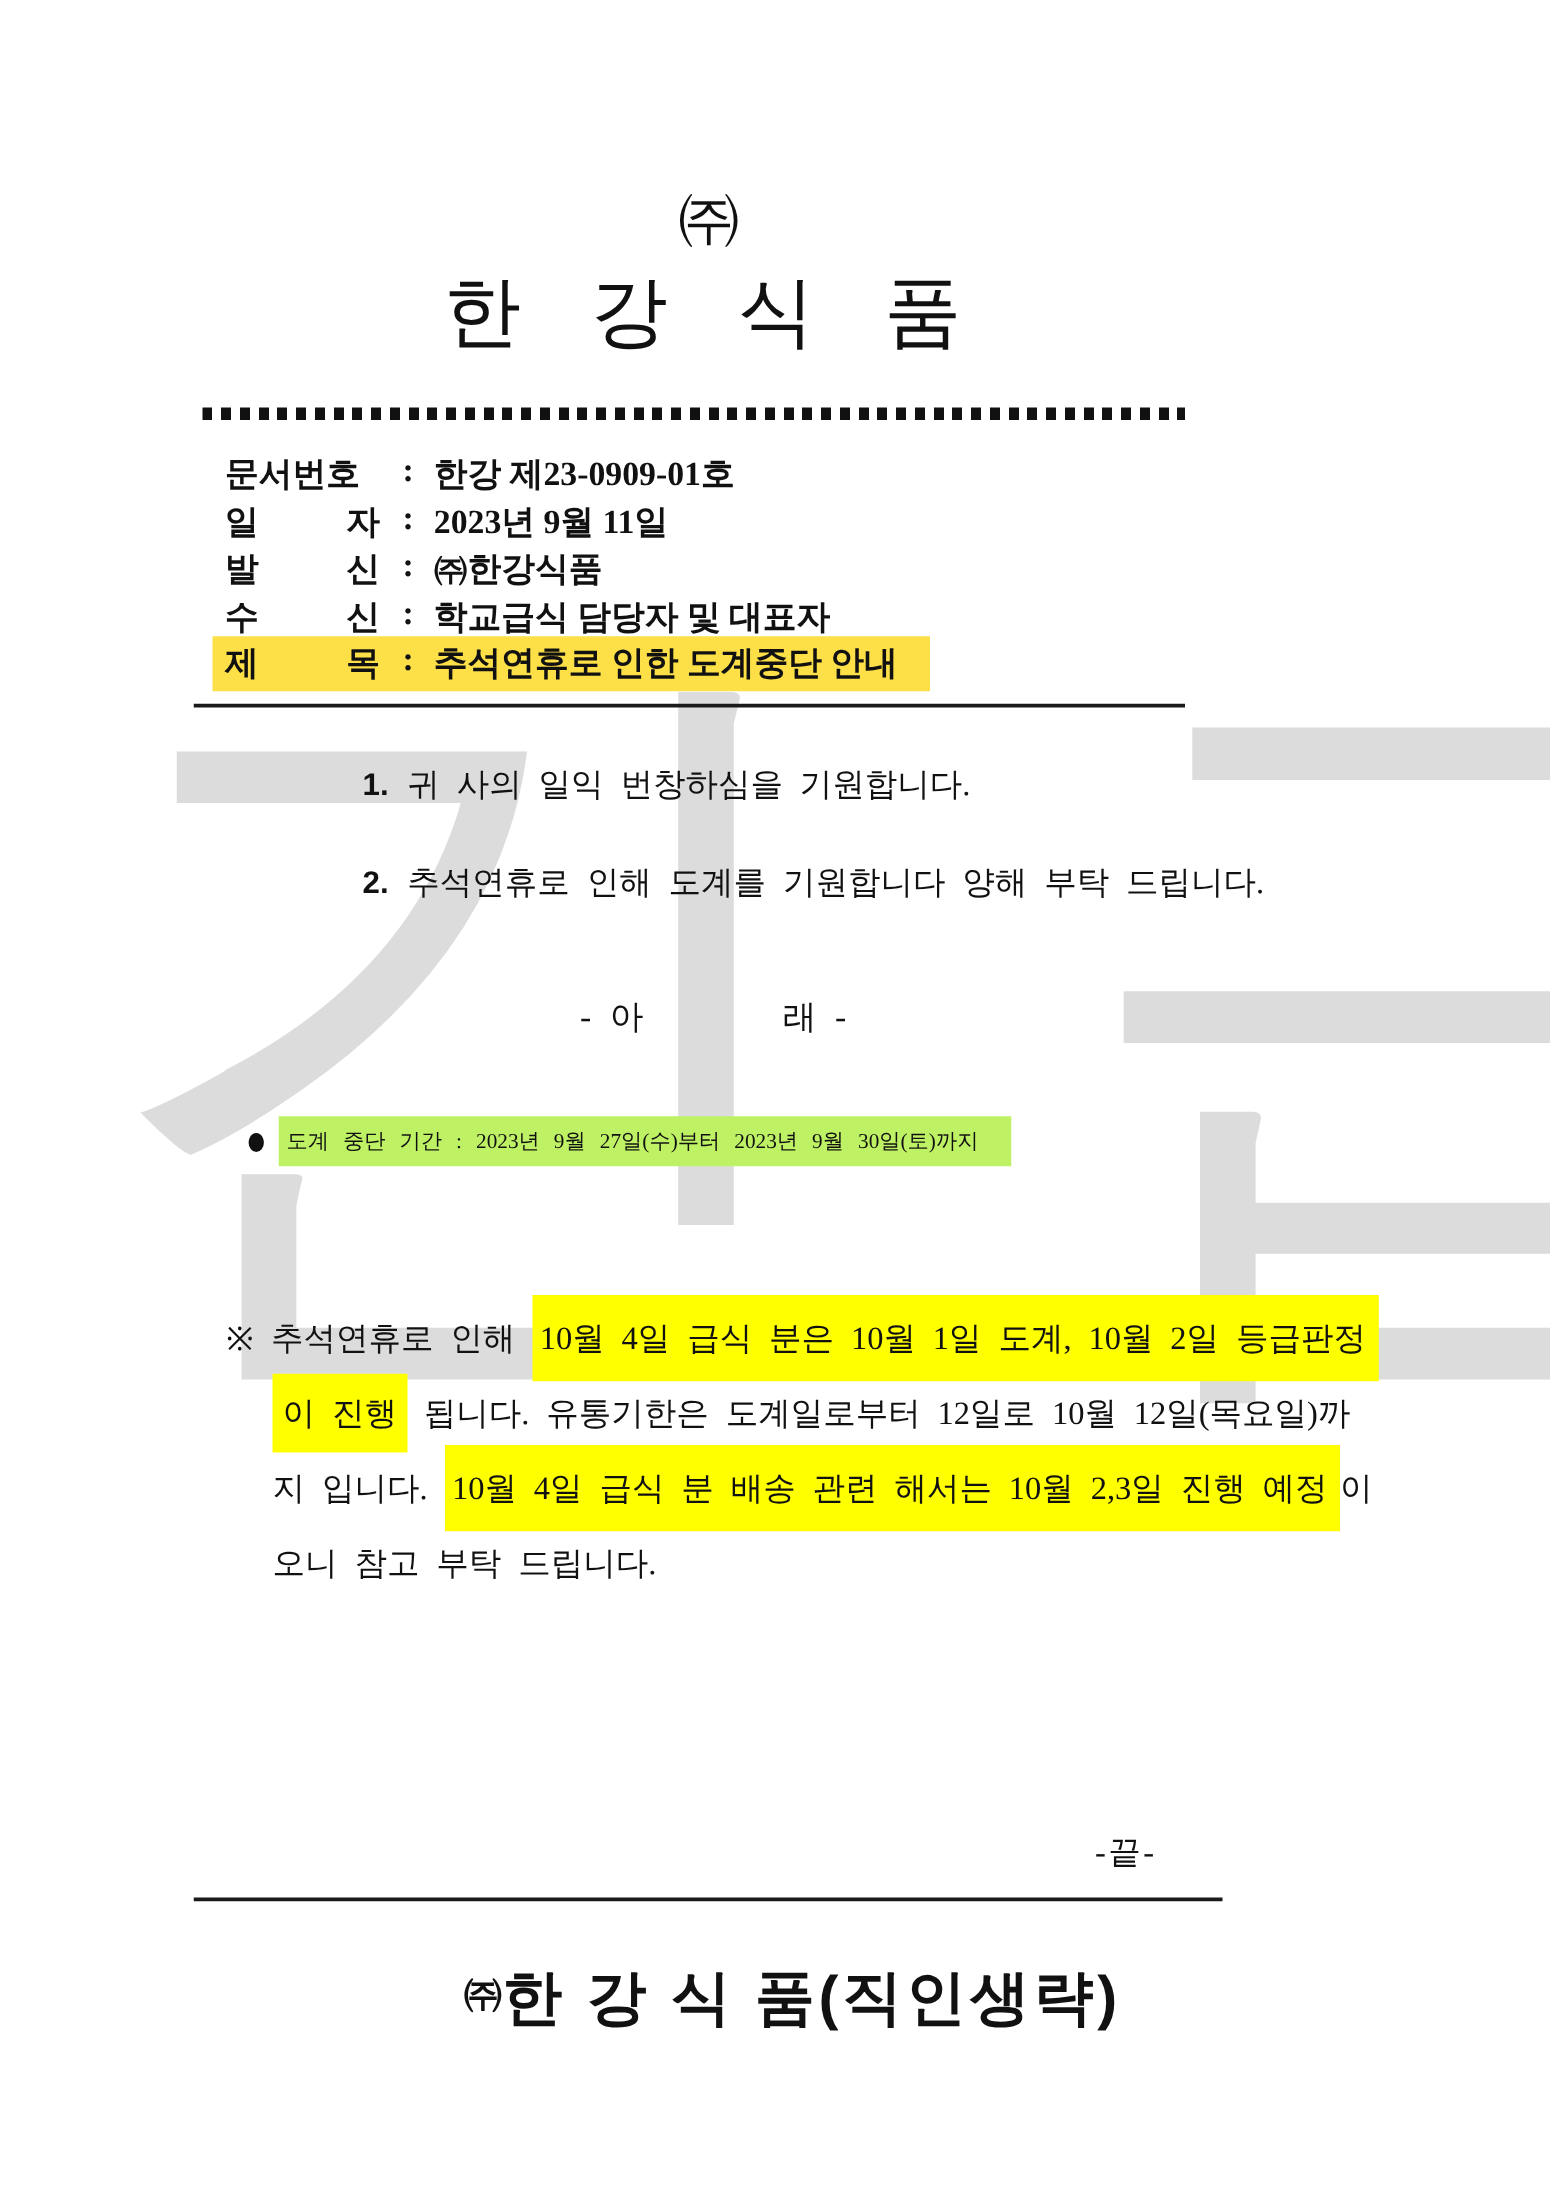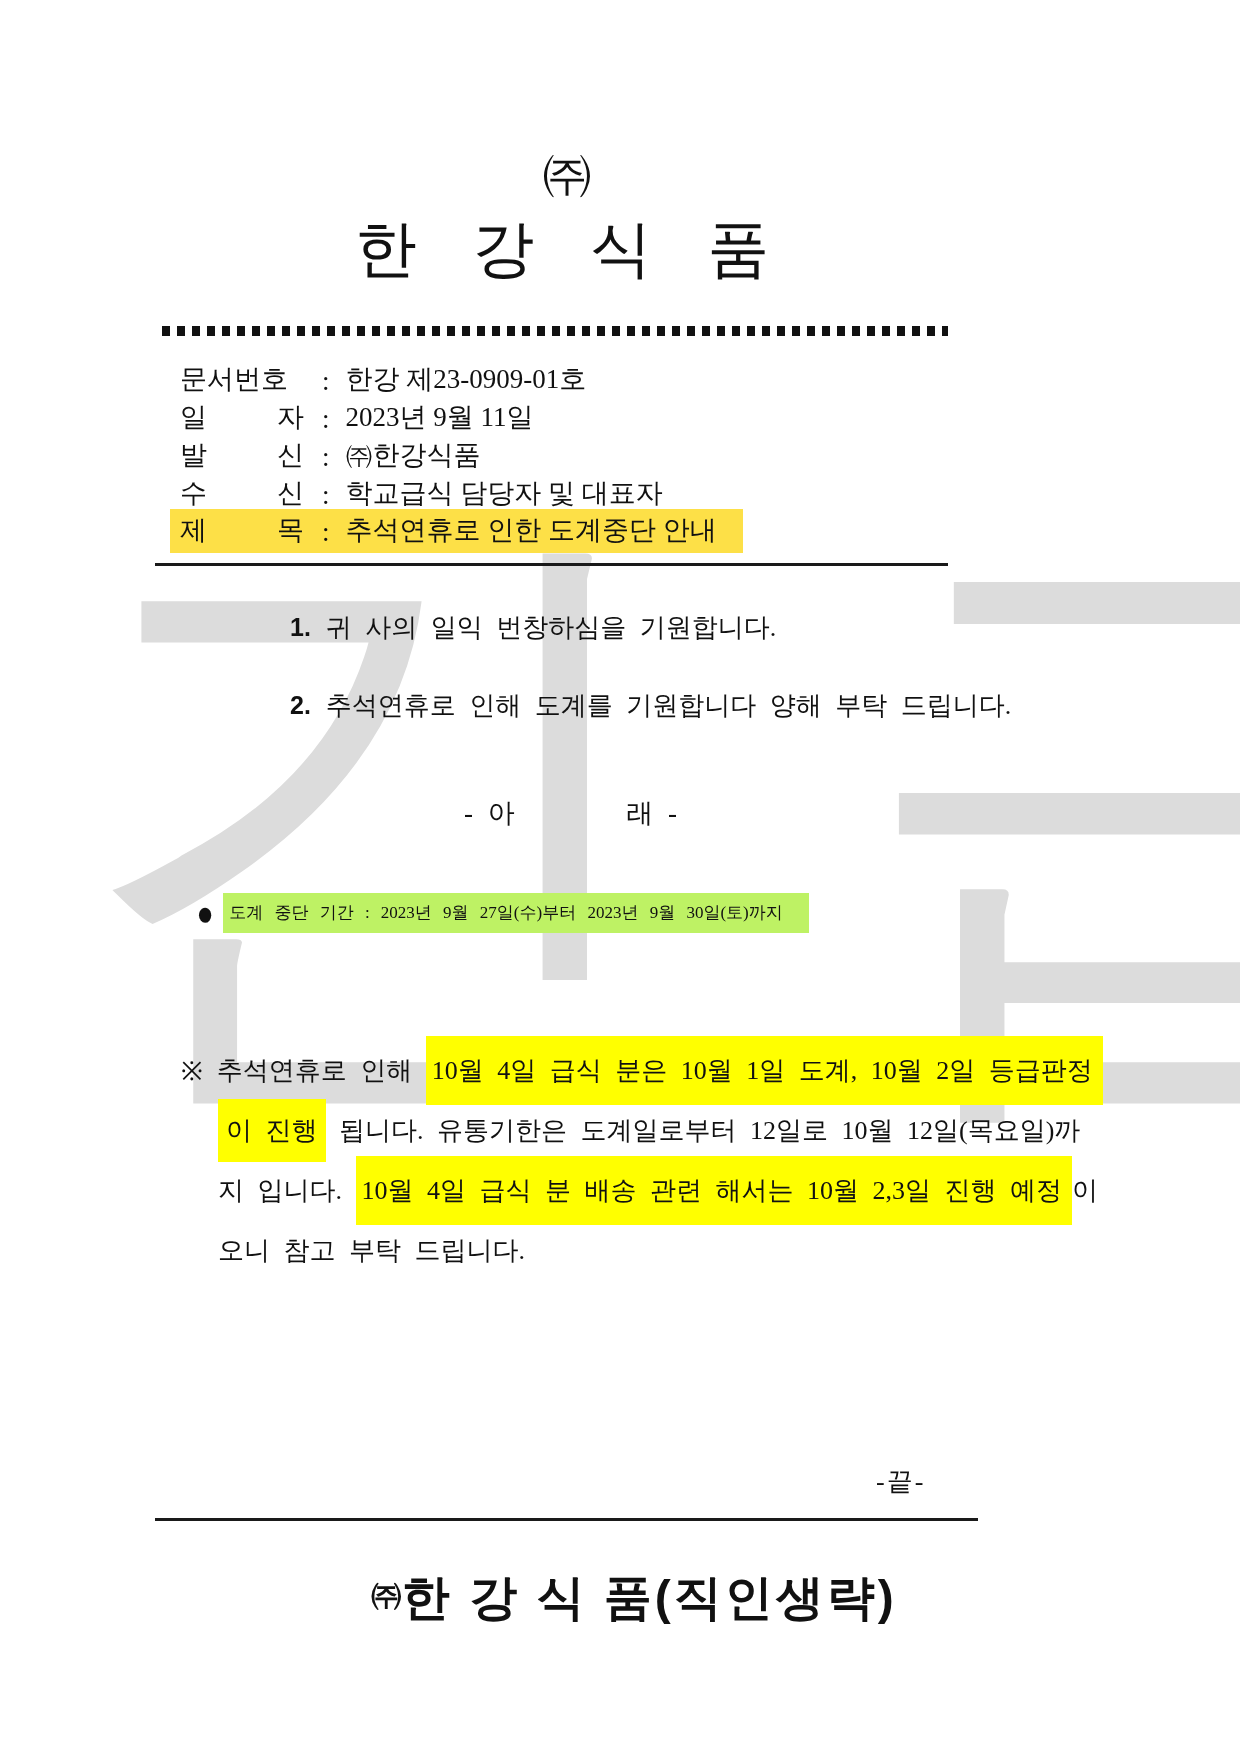--- a/index.html
+++ b/index.html
@@ -32,21 +32,21 @@
   .doc-title .t-mark{font-size:50px;letter-spacing:6px;}
   .doc-title .t-name{font-size:62px;letter-spacing:20px;}
   
   .dotted{
     position:absolute;left:162px;top:326px;width:786px;height:10px;
     background-image:repeating-linear-gradient(90deg,#111 0px,#111 8px,rgba(0,0,0,0) 8px,rgba(0,0,0,0) 15px);
   }
   
   .fields{position:absolute;left:180px;top:360px;font-size:27px;}
   .field-row{height:38px;display:flex;align-items:center;}
-  .f-inner{display:flex;align-items:flex-end;}
+  .f-inner{display:flex;align-items:flex-start;font-weight:bold;}
   .f-label{display:inline-block;width:124px;text-align:justify;text-align-last:justify;}
   .f-colon{display:inline-block;margin:0 16px 0 18px;}
   .f-value{white-space:pre;}
   .hl-row .f-inner{background:#fde047;padding:3px 26px 5px 10px;margin-left:-10px;}
   
   .rule{position:absolute;height:3px;background:#1a1a1a;}
   .rule-top{left:155px;top:563px;width:793px;}
   .rule-bottom{left:155px;top:1518px;width:823px;}
   
   .item{position:absolute;left:290px;font-size:26px;word-spacing:7px;white-space:pre;display:flex;align-items:baseline;}

